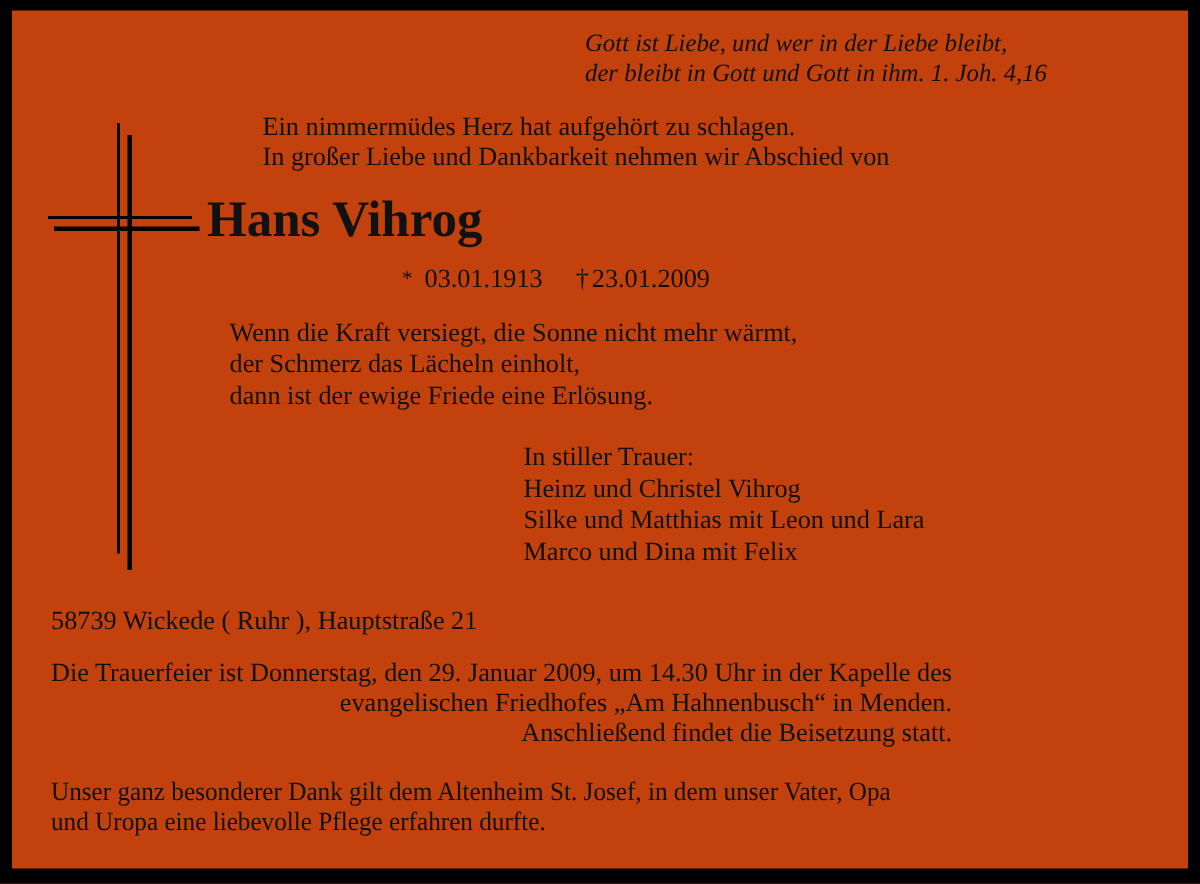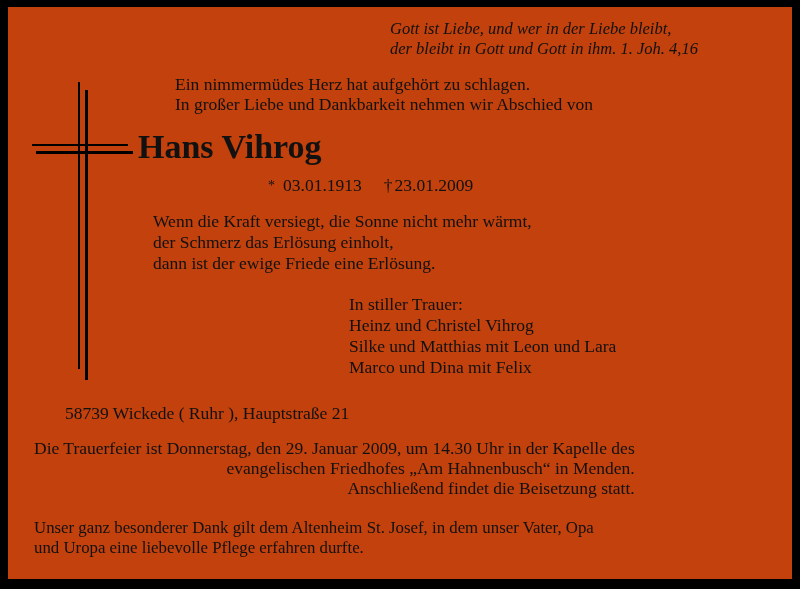--- a/index.html
+++ b/index.html
@@ -79,21 +79,20 @@
       line-height: 21px;
     }
     .mourners .heading { font-weight: normal; }
     .mourners .family { font-weight: normal; }
     .address {
       left: 26px;
       top: 396px;
       font-family: "Liberation Serif", serif;
       font-size: 17.5px;
       line-height: 21px;
-      margin-left: 31px;
     }
     .service {
       left: 26px;
       top: 431px;
       font-family: "Liberation Serif", serif;
       font-size: 17.5px;
       line-height: 20px;
       text-align: right;
     }
     .service div { white-space: nowrap; }
@@ -133,21 +132,21 @@
   </div>
 
   <div class="abs name">Hans Vihrog</div>
 
   <div class="abs dates">
     <span class="star">*</span><span>03.01.1913</span><span class="dagger">†</span><span>23.01.2009</span>
   </div>
 
   <div class="abs poem">
     <div>Wenn die Kraft versiegt, die Sonne nicht mehr wärmt,</div>
-    <div>der Schmerz das Erlösung einholt,</div>
+    <div>der Schmerz das Lächeln einholt,</div>
     <div>dann ist der ewige Friede eine Erlösung.</div>
   </div>
 
   <div class="abs mourners">
     <div class="heading">In stiller Trauer:</div>
     <div class="family">Heinz und Christel Vihrog</div>
     <div class="family">Silke und Matthias mit Leon und Lara</div>
     <div class="family">Marco und Dina mit Felix</div>
   </div>
 

